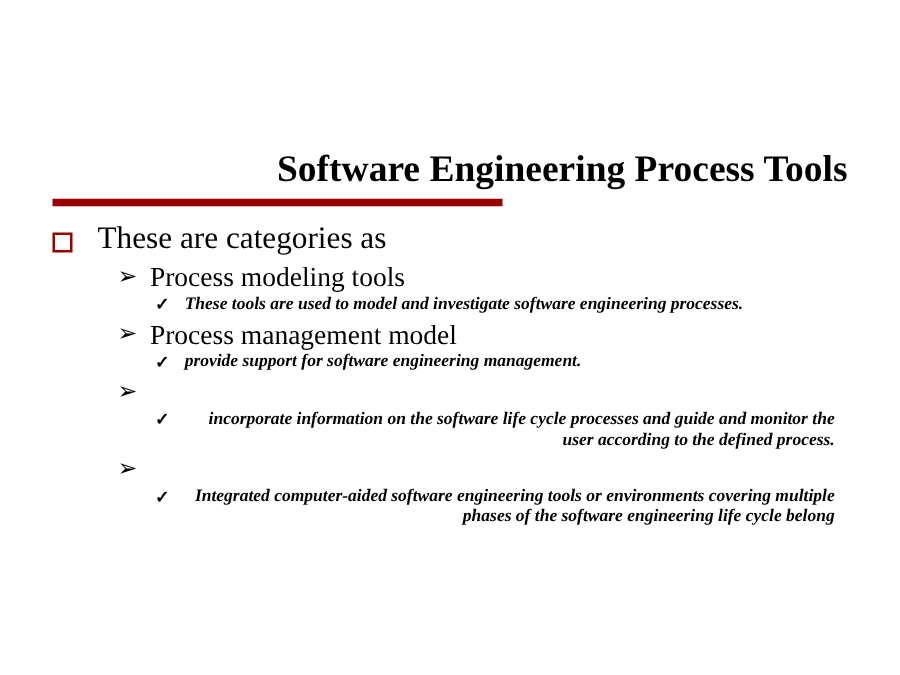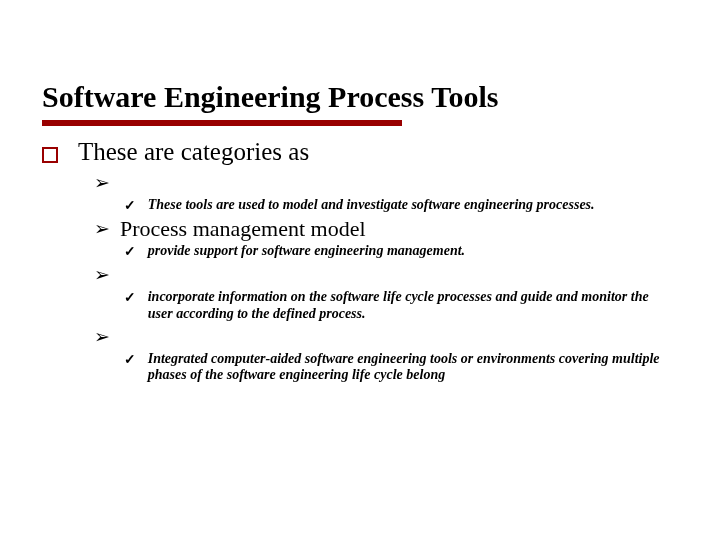--- a/index.html
+++ b/index.html
@@ -6,21 +6,22 @@
     margin: 0;
     padding: 0;
     width: 720px;
     height: 540px;
     background: #fff;
     font-family: "Times New Roman", Times, serif;
     color: #000;
   }
   .slide {
     box-sizing: border-box;
-    padding: 80px 42px 0 42px;
+    padding: 119px 42px 0 42px;
+    text-align: right;
   }
   .title {
     font-size: 30px;
     font-weight: bold;
     margin: 0 0 6px 0;
   }
   .title-rule {
     height: 6px;
     width: 360px;
     background: #900;
@@ -92,20 +93,21 @@
 
   <div class="lvl1-row">
     <span class="lvl1-bullet"></span>
     <span class="lvl1">These are categories as</span>
   </div>
 
   <div class="lvl2-list">
 
     <div class="lvl2-row">
       <span class="lvl2-bullet">➢</span>
+      <span>Process modeling tools</span>
     </div>
     <div class="lvl3-list">
       <div class="lvl3-row">
         <span class="lvl3-bullet">✓</span>
         <span class="lvl3-text"> These tools are used to model and investigate software engineering processes.</span>
       </div>
     </div>
 
     <div class="lvl2-row">
       <span class="lvl2-bullet">➢</span>

